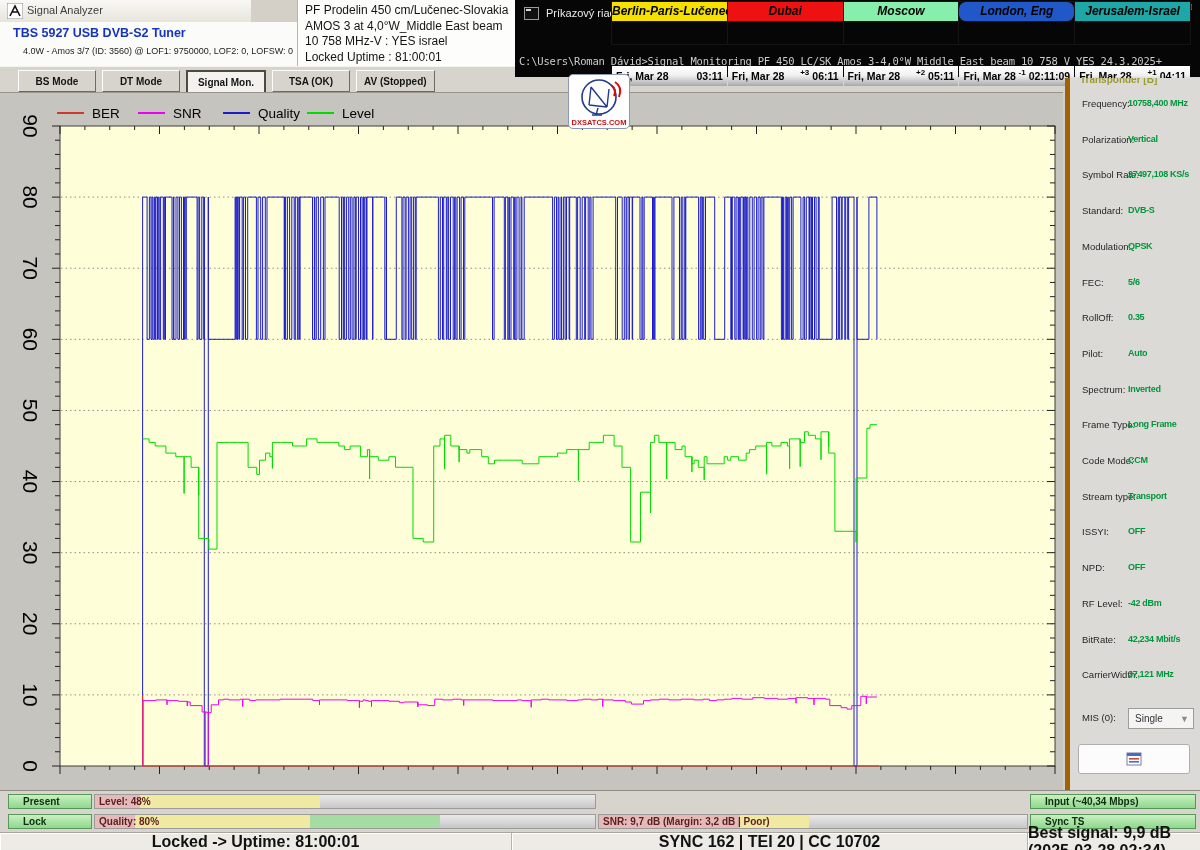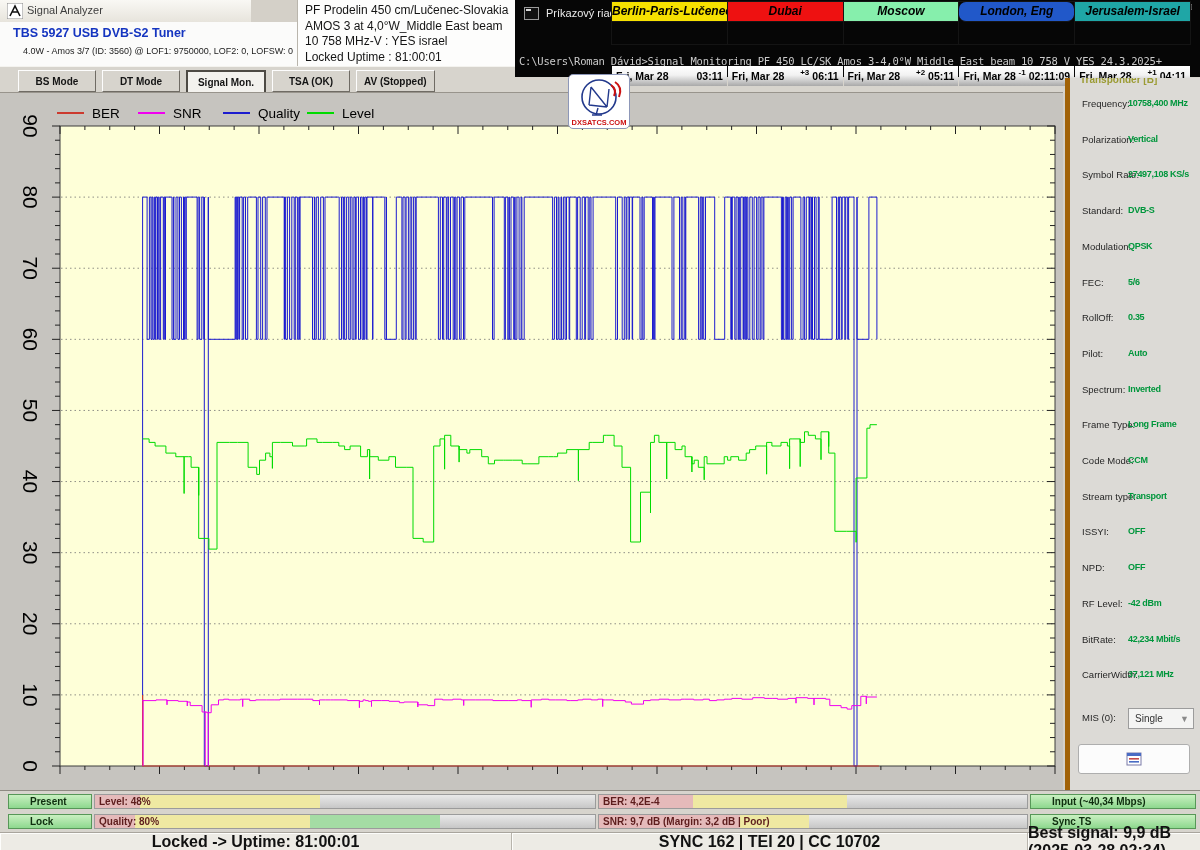--- a/index.html
+++ b/index.html
@@ -52,21 +52,21 @@
   .sb-value{position:absolute;left:58px;font-size:9px;font-weight:bold;letter-spacing:-0.3px;color:#00963c;white-space:nowrap;}
   .sb-select{position:absolute;left:58px;top:630px;width:66px;height:21px;background:#f4f4f3;border:1px solid #9c9c9c;font-size:10px;color:#333;display:flex;align-items:center;padding:0 4px 0 6px;box-sizing:border-box;}
   .sb-select .chev{margin-left:auto;color:#8a8a8a;font-size:9px;}
   .sb-mis-label{position:absolute;left:12px;top:634px;font-size:9.5px;color:#262626;}
   .sb-button{position:absolute;left:8px;top:666px;width:110px;height:28px;background:#fcfcfc;border:1px solid #aeaeae;border-radius:3px;display:flex;align-items:center;justify-content:center;}
   .sb-scroll{position:absolute;right:0;top:0;width:12px;height:712px;background:#ccc9c3;border-left:1px solid #b3afa7;}
   .sb-thumb{position:absolute;left:1px;top:18px;width:9px;height:95px;background:#e6e4df;border:1px solid #9d9990;}
 
   
   .status-area{position:absolute;left:0;top:790px;width:1200px;height:42px;background:#d7d4cd;border-top:1px solid #8e8a82;z-index:3;}
-  .badge{position:absolute;height:15px;background:linear-gradient(#c9f0c1,#8ed88e);border:1px solid #579758;font-size:10px;font-weight:bold;color:#0e2e0e;line-height:14px;padding-left:21px;box-sizing:border-box;white-space:nowrap;overflow:hidden;}
+  .badge{position:absolute;height:15px;background:linear-gradient(#c9f0c1,#8ed88e);border:1px solid #579758;font-size:10px;font-weight:bold;color:#0e2e0e;line-height:14px;padding-left:14px;box-sizing:border-box;white-space:nowrap;overflow:hidden;}
   .pbar{position:absolute;height:15px;background:linear-gradient(#e9e9e9,#c7c7c7);border:1px solid #9b9b9b;box-sizing:border-box;overflow:hidden;}
   .pbar .seg{position:absolute;top:0;bottom:0;}
   .pbar .lbl{position:absolute;left:4px;top:1px;font-size:10px;font-weight:bold;color:#5d1d1d;white-space:nowrap;}
 
   
   .statusbar{position:absolute;left:0;top:832px;width:1200px;height:18px;background:#edebe5;border-top:1px solid #a9a59d;display:flex;z-index:3;}
   .sbar-cell{height:100%;font-size:16px;font-weight:bold;color:#111;display:flex;align-items:center;justify-content:center;border-right:1px solid #b8b4ac;box-shadow:inset 1px 1px 0 #fdfdfb;box-sizing:border-box;}
   .grip{position:absolute;right:1px;bottom:1px;width:13px;height:13px;background:repeating-linear-gradient(135deg,#edebe5 0 2px,#9a968e 2px 3px);}
 </style>
 </head>
@@ -432,25 +432,20 @@
       <div class="sb-value" style="top: 591.2px;">37,121 MHz</div>
     </div>
 
   <div class="status-area" id="status-area">
       <div class="badge" style="left: 8px; top: 3px; width: 84px;">Present</div>
       <div class="pbar" style="left: 94px; top: 3px; width: 502px;">
         <div class="seg" style="left: 0%; width: 9%; background: rgb(229, 186, 186);"></div>
         <div class="seg" style="left: 9%; width: 36%; background: rgb(239, 233, 162);"></div>
         <div class="lbl">Level: 48%</div>
       </div>
-      <div class="pbar" style="left: 598px; top: 3px; width: 430px;">
-        <div class="seg" style="left: 0%; width: 22%; background: rgb(229, 186, 186);"></div>
-        <div class="seg" style="left: 22%; width: 36%; background: rgb(239, 233, 162);"></div>
-        <div class="lbl">BER: 4,2E-4</div>
-      </div>
       <div class="badge" style="left: 1030px; top: 3px; width: 166px;">Input (~40,34 Mbps)</div>
       <div class="badge" style="left: 8px; top: 23px; width: 84px;">Lock</div>
       <div class="pbar" style="left: 94px; top: 23px; width: 502px;">
         <div class="seg" style="left: 0%; width: 8%; background: rgb(229, 186, 186);"></div>
         <div class="seg" style="left: 8%; width: 35%; background: rgb(239, 233, 162);"></div>
         <div class="seg" style="left: 43%; width: 26%; background: rgb(164, 220, 164);"></div>
         <div class="lbl">Quality: 80%</div>
       </div>
       <div class="pbar" style="left: 598px; top: 23px; width: 430px;">
         <div class="seg" style="left: 0%; width: 33%; background: rgb(229, 186, 186);"></div>

